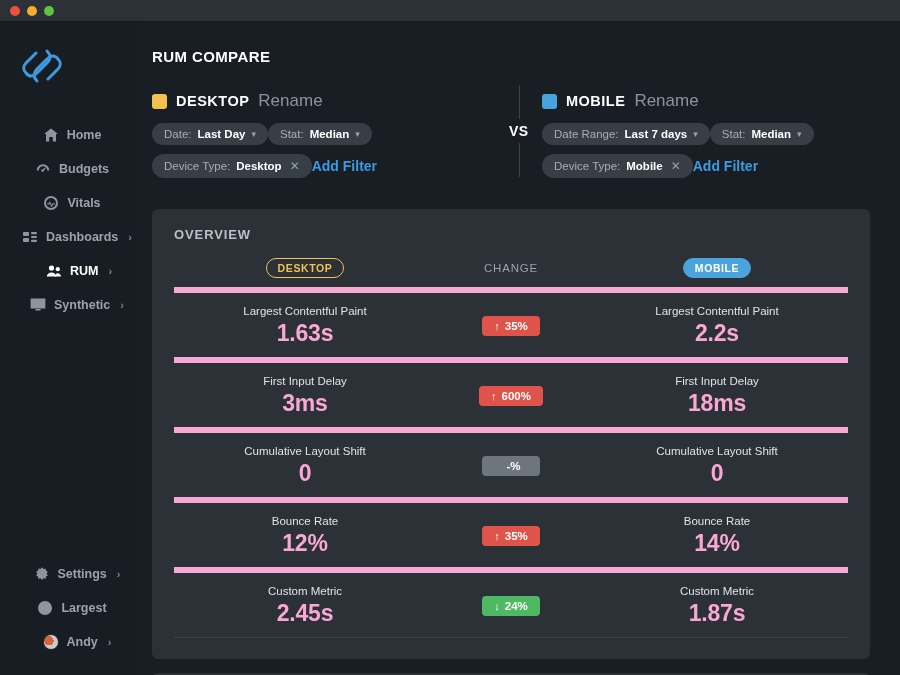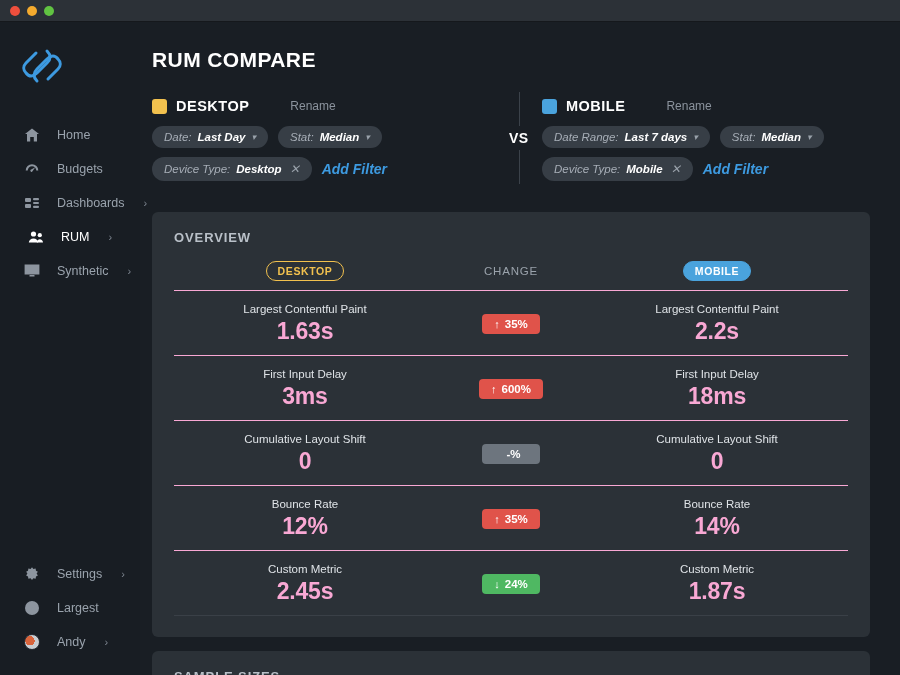--- a/index.html
+++ b/index.html
@@ -32,24 +32,24 @@
   
   .sidebar {
     width: 140px; flex: 0 0 140px;
     background: #181d23;
     display: flex; flex-direction: column;
     padding-top: 22px;
   }
   .logo { width: 44px; height: 44px; margin: 0 0 30px 20px; }
   .nav { display: flex; flex-direction: column; }
   .nav-item {
-    display: flex; align-items: center; gap: 17px;
+    display: flex; align-items: center; gap: 8px;
     padding: 9px 10px 9px 24px;
-    color: #9aa3ad; font-size: 12.5px; font-weight: normal;
-    cursor: pointer; white-space: nowrap;
+    color: #9aa3ad; font-size: 12.5px; font-weight: bold;
+    cursor: pointer; white-space: nowrap; justify-content: center;
   }
   .nav-item .ico { width: 16px; height: 16px; flex: 0 0 16px; display: block; }
   .nav-item .ico svg { display: block; }
   .nav-item .ico svg * { fill: #8d959f; }
   .nav-item.active { color: #ffffff; padding-left: 28px; }
   .nav-item.active .ico svg * { fill: #ffffff; }
   .nav-chev { font-size: 11px; color: #7d858f; margin-left: 2px; }
   .nav-spacer { flex: 1; }
   .nav-bottom { padding-bottom: 16px; }
   .avatar {
@@ -58,33 +58,33 @@
     border: 1px solid #2a2f36; flex: 0 0 16px;
   }
 
   
   .main {
     flex: 1; min-width: 0;
     padding: 26px 30px 0 12px;
     overflow: hidden;
   }
   .page-title {
-    font-size: 21px; font-weight: bold; color: #ffffff;
+    font-size: 15px; font-weight: bold; color: #ffffff;
     letter-spacing: .4px; margin-bottom: 26px;
   }
 
   
   .compare { display: flex; align-items: flex-start; position: relative; margin-bottom: 22px; }
   .side { width: 358px; flex: 0 0 358px; }
   .side.right { margin-left: 32px; }
   .side-head { display: flex; align-items: center; gap: 9px; margin-bottom: 12px; }
   .swatch { width: 15px; height: 15px; border-radius: 3px; }
   .side-name { font-size: 14.5px; font-weight: bold; color: #ffffff; letter-spacing: .5px; }
-  .rename { font-size: 12px; color: #8b939d; cursor: pointer; margin-left: 32px; }
-  .pill-row { display: flex; align-items: center; gap: 10px; margin-bottom: 9px; flex-wrap: nowrap; font-style: italic; }
+  .rename { font-size: 17px; color: #8b939d; cursor: pointer; }
+  .pill-row { display: flex; align-items: center; margin-bottom: 9px; flex-wrap: nowrap; }
   .pill {
     display: inline-flex; align-items: center; gap: 6px;
     background: #373e46; border-radius: 13px;
     padding: 5px 12px; font-size: 11.5px; color: #a7aeb7;
     cursor: pointer; white-space: nowrap;
   }
   .pill b { color: #ffffff; font-weight: bold; }
   .chev { font-size: 9px; color: #99a1aa; }
   .xmark { font-size: 12px; color: #99a1aa; margin-left: 2px; }
   .add-filter { font-size: 14px; color: #3d9ae0; font-weight: bold; cursor: pointer; white-space: nowrap; }
@@ -110,21 +110,21 @@
   .tag {
     font-size: 10.5px; font-weight: bold; letter-spacing: .6px;
     border-radius: 11px; padding: 3px 11px;
   }
   .tag.desktop { color: #f2c14e; border: 1.5px solid #f2c14e; }
   .tag.mobile  { color: #ffffff; background: #4aa3dd; border: 1.5px solid #4aa3dd; }
   .col-head { font-size: 11.5px; color: #9aa2ab; letter-spacing: .8px; font-weight: normal; }
 
   .ov-row {
     display: flex; align-items: center;
-    border-top: 1px solid #f9a8d4;
+    border-top: 6px solid #f9a8d4;
     padding: 12px 0 10px 0;
   }
   .metric { text-align: center; }
   .metric-name { font-size: 11.5px; color: #dfe3e7; margin-bottom: 3px; }
   .metric-val { font-size: 23px; font-weight: bold; color: #f9a8d4; letter-spacing: -.2px; }
   .badge {
     display: inline-flex; align-items: center; gap: 5px;
     border-radius: 4px; padding: 4px 12px;
     font-size: 11.5px; font-weight: bold; color: #ffffff; min-width: 58px;
     justify-content: center;
@@ -175,20 +175,30 @@
           <span class="ico">
               <svg viewBox="0 0 16 16" width="16" height="16">
                 <path d="M8 3.2A6.3 6.3 0 0 0 1.7 9.5h2A4.3 4.3 0 0 1 8 5.2a4.3 4.3 0 0 1 4.3 4.3h2A6.3 6.3 0 0 0 8 3.2z"></path>
                 <path d="M11.3 6.3 7.2 8.6a1.1 1.1 0 1 0 1.1 1.8z"></path>
               </svg>
             </span>
           <span>Budgets</span>
           <span class="nav-chev"></span>
         </div>
 
+        <div class="nav-item">
+          <span class="ico">
+              <svg viewBox="0 0 16 16" width="16" height="16">
+                <path d="M8 1a7 7 0 1 0 0 14A7 7 0 0 0 8 1zm0 2a5 5 0 1 1 0 10A5 5 0 0 1 8 3z"></path>
+                <path d="M4.3 8.2h1.6l1-2.1 1.5 4 1-1.9h2.3v1.4H10l-1.6 3L6.9 8.4l-.6 1.2H4.3z"></path>
+              </svg>
+            </span>
+          <span>Vitals</span>
+          <span class="nav-chev"></span>
+        </div>
 
 
         <div class="nav-item">
           <span class="ico">
               <svg viewBox="0 0 16 16" width="16" height="16">
                 <rect x="1" y="3" width="6" height="4" rx="1"></rect>
                 <rect x="1" y="9" width="6" height="4" rx="1"></rect>
                 <rect x="9" y="3" width="6" height="2.2" rx="1"></rect>
                 <rect x="9" y="6.9" width="6" height="2.2" rx="1"></rect>
                 <rect x="9" y="10.8" width="6" height="2.2" rx="1"></rect>

